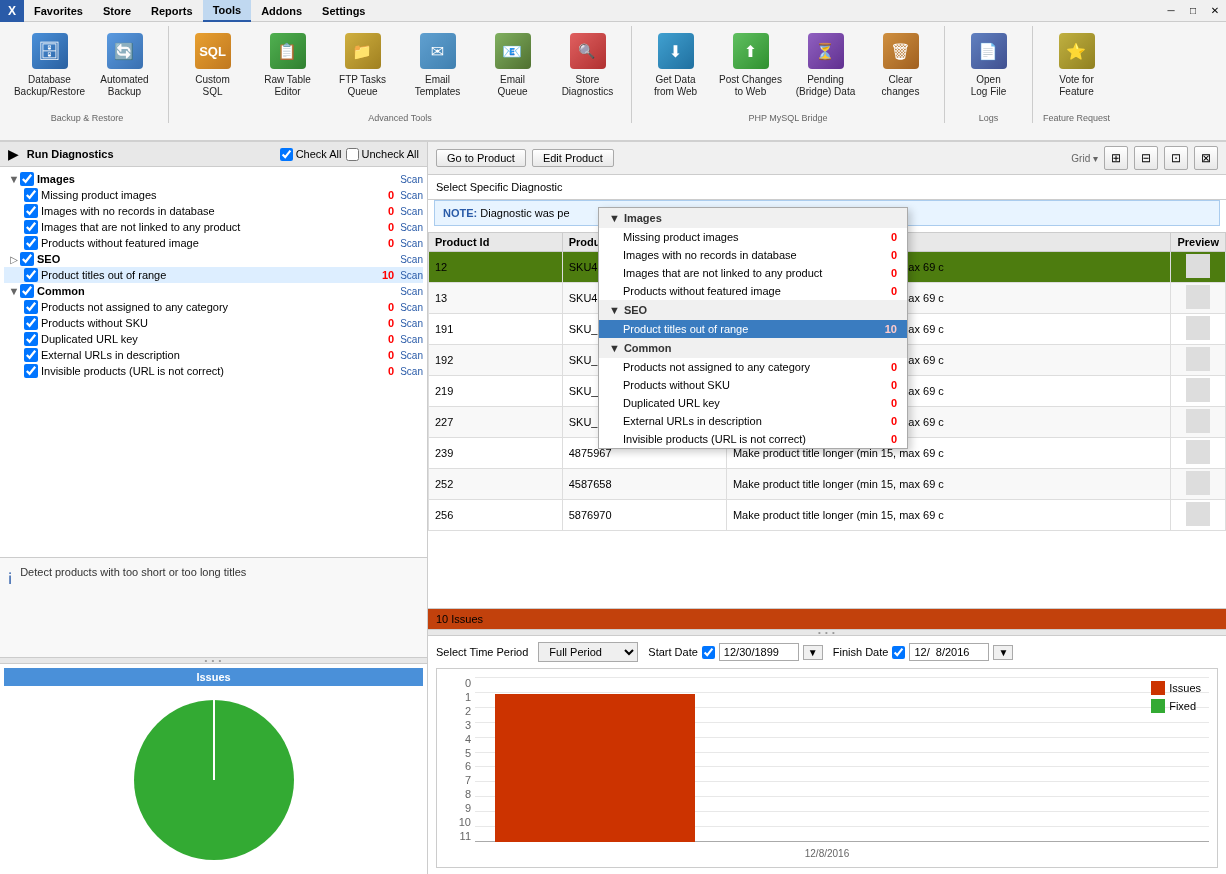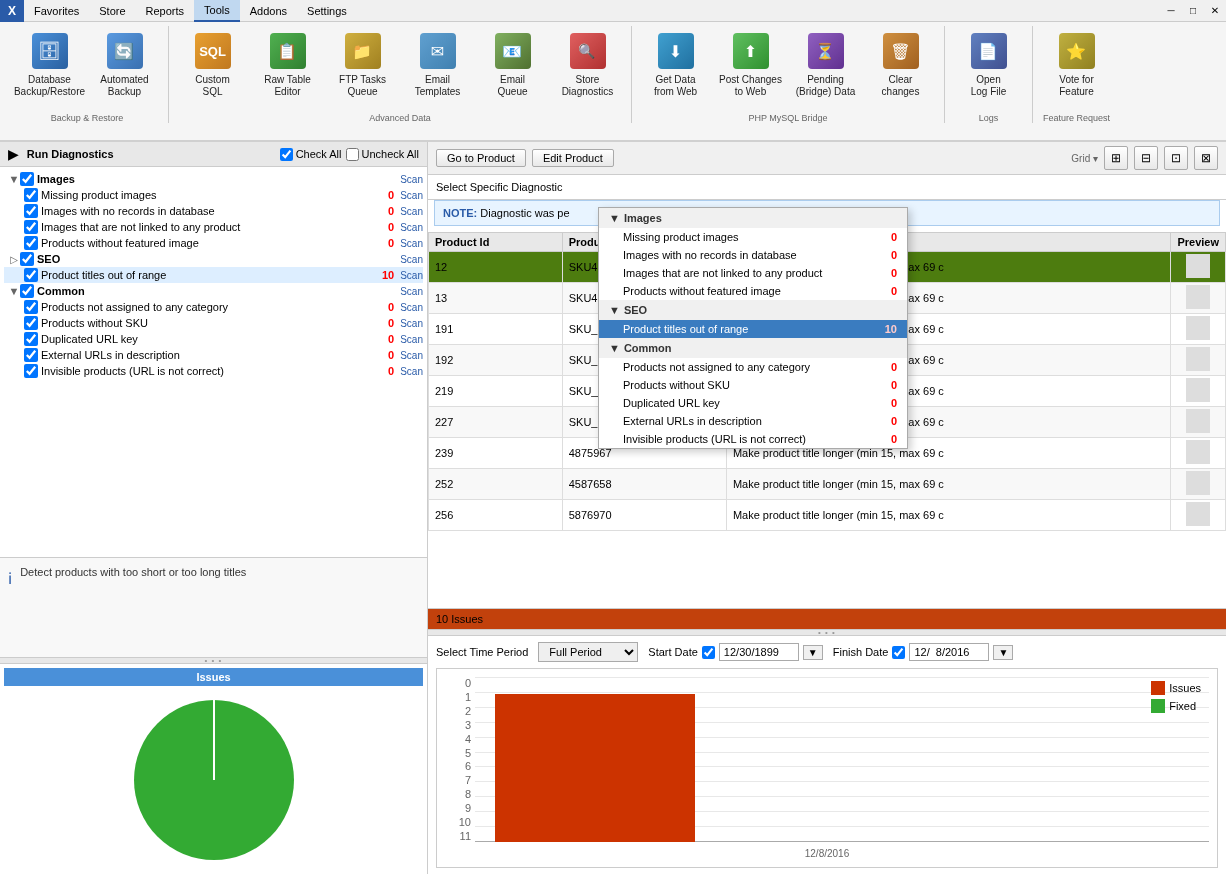--- a/index.html
+++ b/index.html
@@ -1,21 +1,21 @@
 <!DOCTYPE html>
 <html><head>
   <meta charset="utf-8">
   <style>
     * { box-sizing: border-box; margin: 0; padding: 0; font-family: 'Segoe UI', Arial, sans-serif; font-size: 11px; }
     body { background: #f0f0f0; width: 1226px; height: 874px; overflow: hidden; }
 
     
     .menu-bar { display: flex; background: #f0f0f0; border-bottom: 1px solid #ccc; height: 22px; align-items: center; }
     .menu-bar-logo { background: #2a5ba8; color: white; font-weight: bold; padding: 2px 8px; height: 22px; display: flex; align-items: center; font-size: 12px; }
-    .menu-item { padding: 2px 10px; cursor: pointer; height: 22px; display: flex; align-items: center; }
+    .menu-item { padding: 2px 10px; cursor: pointer; height: 22px; display: flex; align-items: center; font-weight: bold; }
     .menu-item:hover, .menu-item.active { background: #c0d8f0; }
     .menu-item.active { border-bottom: 2px solid #2a5ba8; }
     .menu-spacer { flex: 1; }
     .window-controls { display: flex; }
     .win-btn { width: 22px; height: 22px; display: flex; align-items: center; justify-content: center; cursor: pointer; font-size: 10px; }
 
     
     .toolbar { display: flex; background: #f5f5f5; border-bottom: 2px solid #d0d0d0; padding: 4px 6px; align-items: flex-start; min-height: 120px; }
     .toolbar-section { display: flex; flex-direction: column; align-items: center; border-right: 1px solid #ccc; padding: 0 6px; }
     .toolbar-section:last-child { border-right: none; }
@@ -211,21 +211,21 @@
         </div>
         <div class="tb-label">Email<br>Queue</div>
       </div>
       <div class="toolbar-btn">
         <div class="tb-icon">
           <div class="icon-diag">🔍</div>
         </div>
         <div class="tb-label">Store<br>Diagnostics</div>
       </div>
     </div>
-    <div class="toolbar-section-label">Advanced Data</div>
+    <div class="toolbar-section-label">Advanced Tools</div>
   </div>
 
   <div class="toolbar-section">
     <div class="toolbar-row">
       <div class="toolbar-btn">
         <div class="tb-icon">
           <div class="icon-getdata">⬇</div>
         </div>
         <div class="tb-label">Get Data<br>from Web</div>
       </div>

